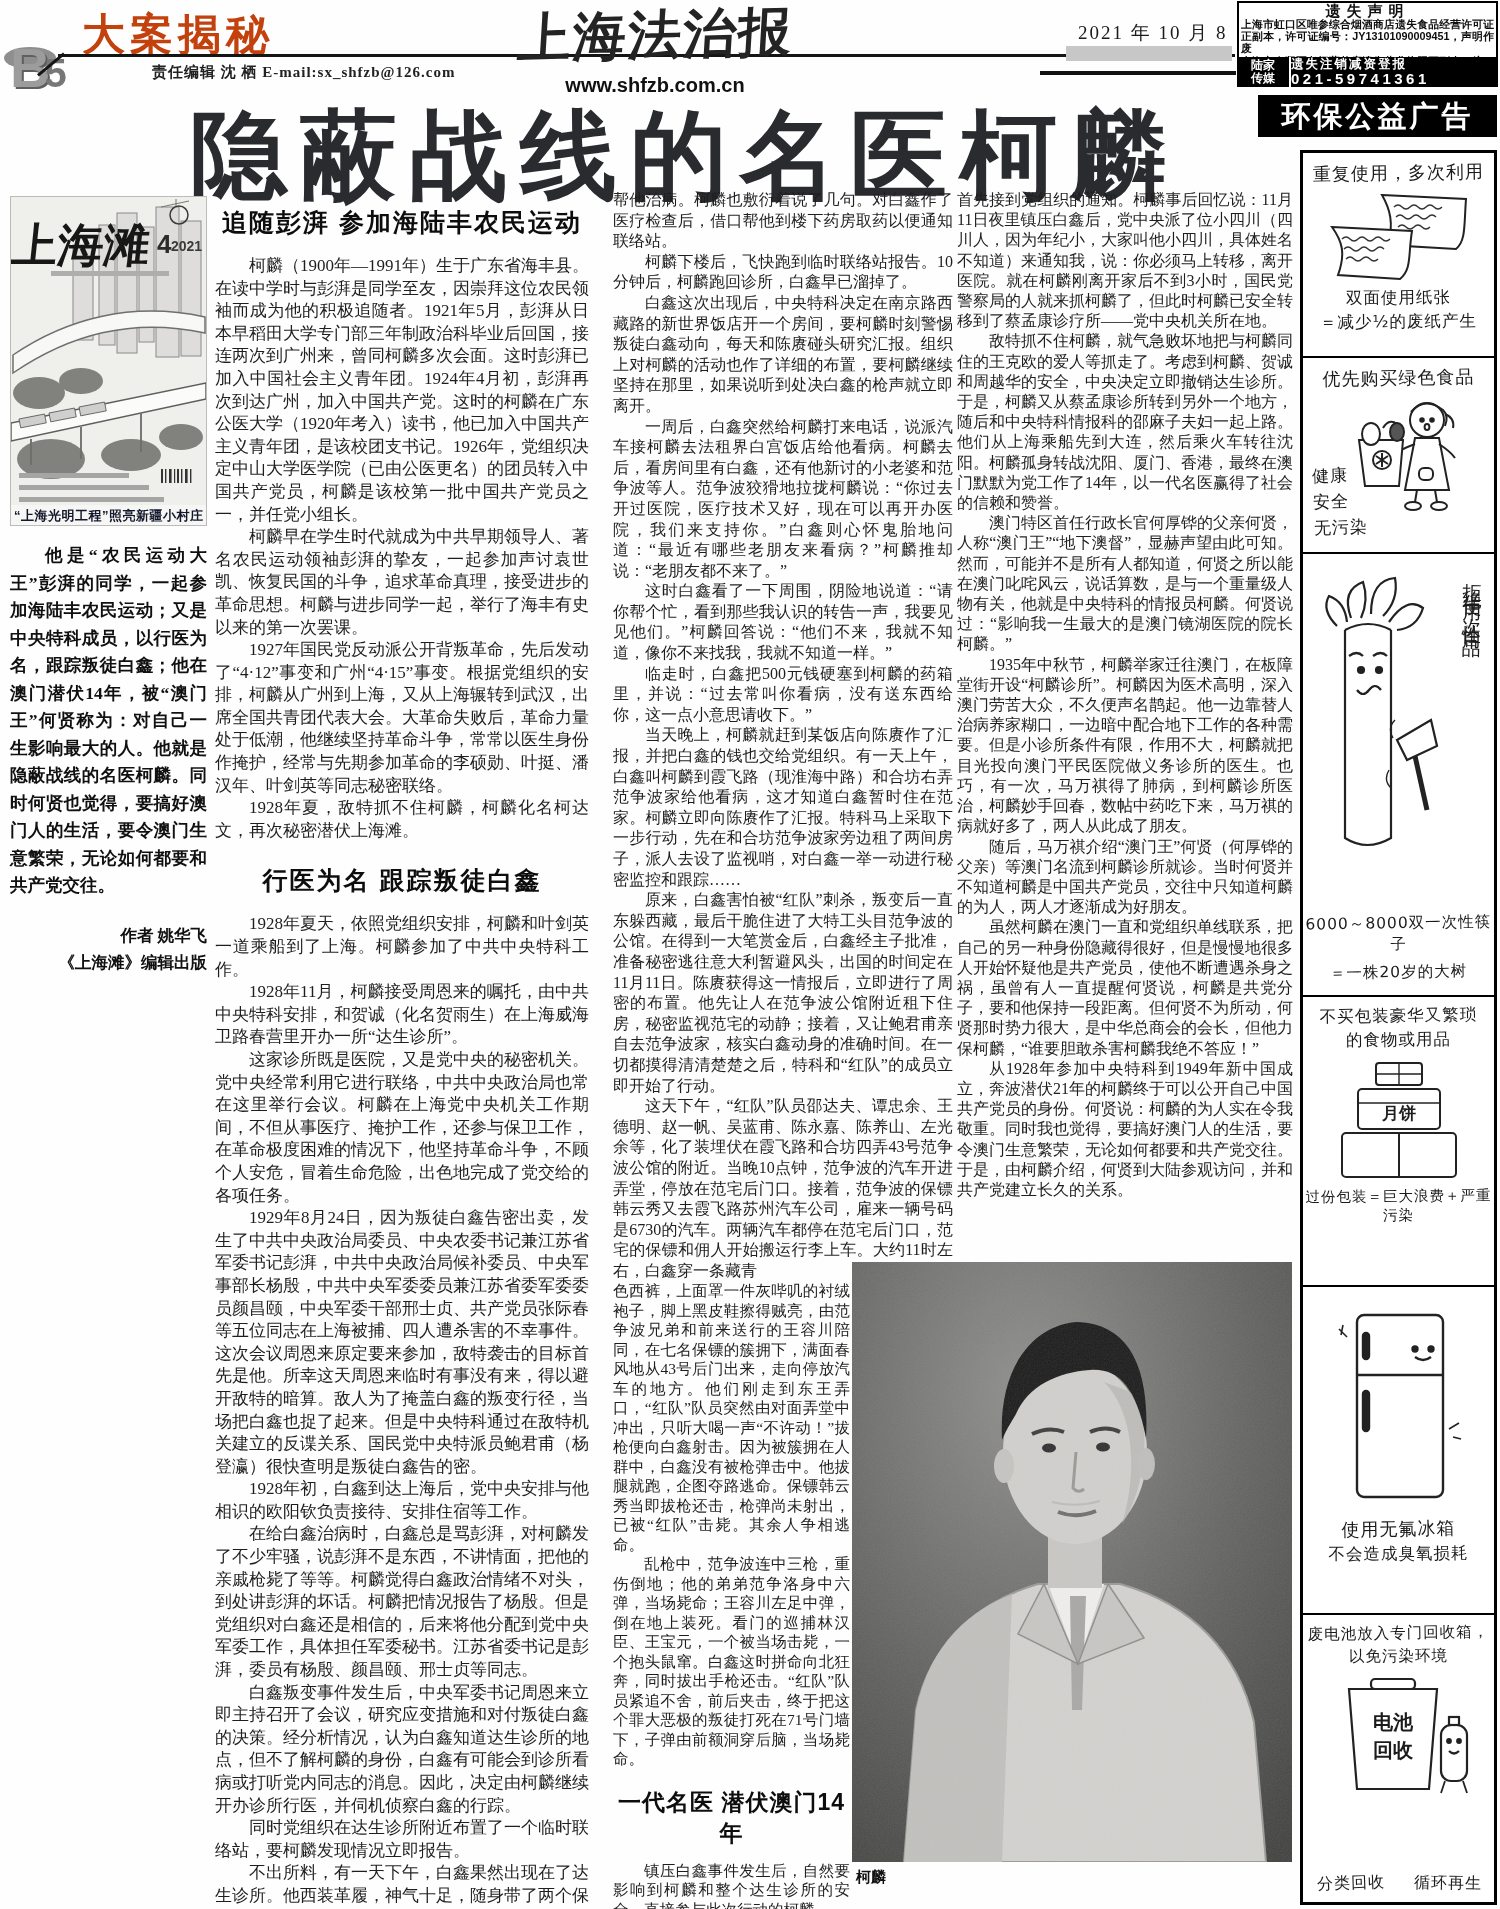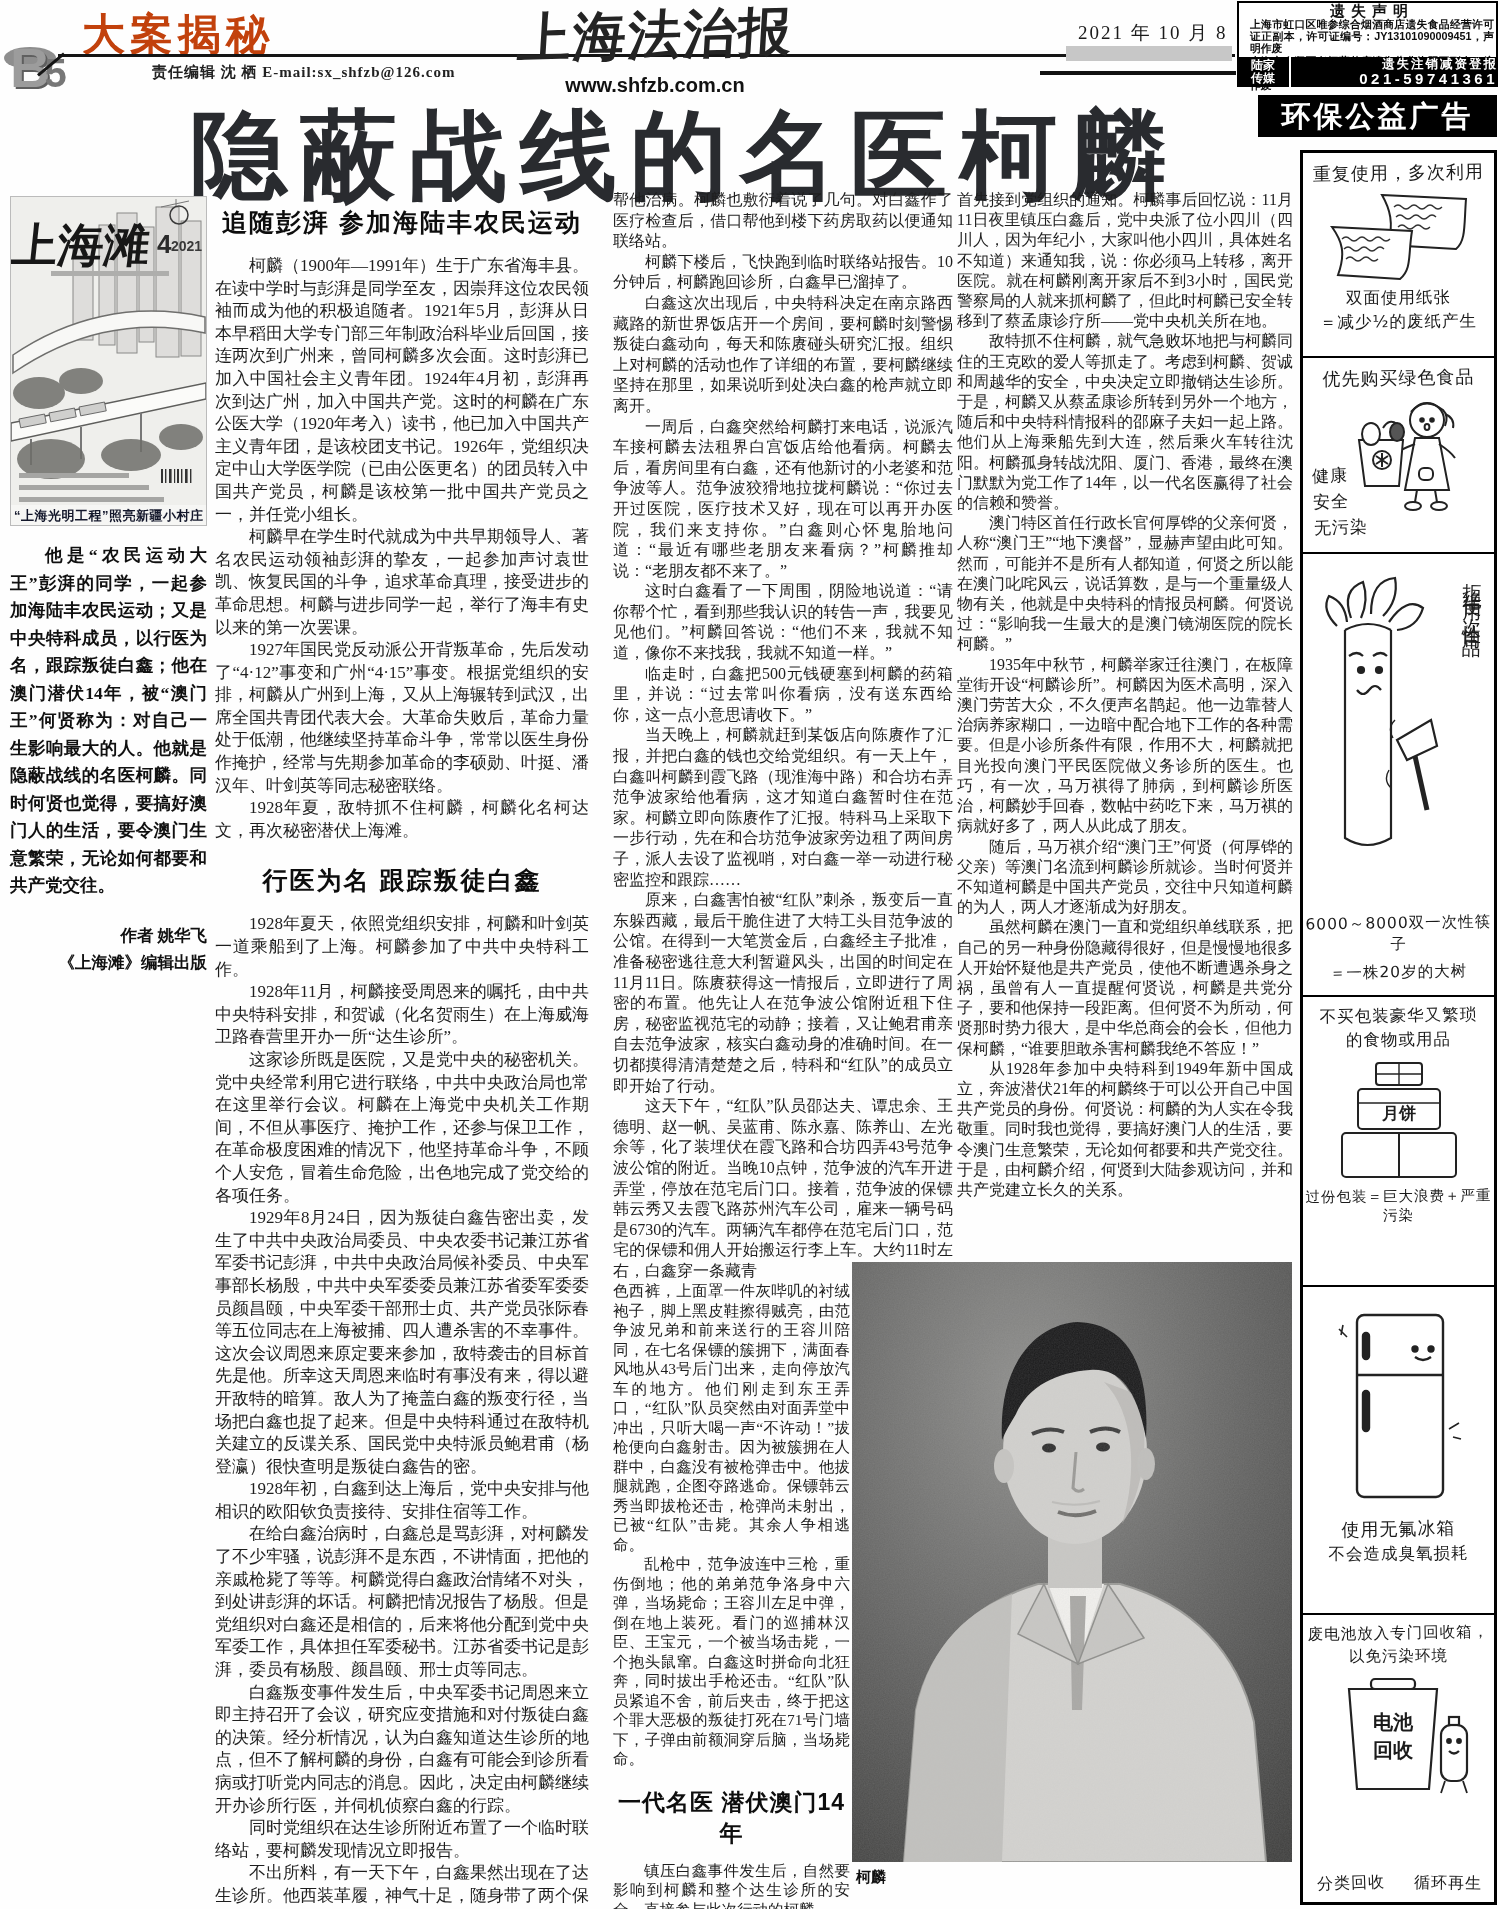--- a/index.html
+++ b/index.html
@@ -18,29 +18,29 @@
   .editor-line{position:absolute;left:152px;top:63px;font-size:15px;font-weight:700;letter-spacing:1px;color:#222;}
   .masthead{position:absolute;left:505px;top:0px;width:300px;text-align:center;}
   .masthead-title{font-size:53px;font-weight:900;letter-spacing:2px;color:#242424;
        transform:skewX(-5deg) rotate(-1.5deg);display:inline-block;}
   .masthead-url{font-family:"Liberation Sans",sans-serif;font-weight:700;font-size:20px;color:#111;margin-top:2px;}
   .date-line{position:absolute;left:1078px;top:20px;font-size:19px;letter-spacing:2px;color:#1a1a1a;}
   .date-bar{position:absolute;left:1066px;top:46px;width:166px;height:15px;background:#c7c7c7;}
   .rule-right{position:absolute;left:1040px;top:71px;width:196px;height:4px;background:#111;}
   
   .notice{position:absolute;left:1237px;top:1px;width:261px;height:86px;border:2px solid #000;
-          background:#fff;font-family:"Liberation Sans",sans-serif;box-sizing:border-box;padding-left:9px;}
+          background:#fff;font-family:"Liberation Sans",sans-serif;box-sizing:border-box;}
   .notice-title{font-size:15px;font-weight:900;letter-spacing:6px;text-align:center;color:#101010;line-height:15px;}
   .notice-body{padding:0 2px;}
   .notice-body p{margin:0;font-size:10.8px;line-height:12.2px;font-weight:600;text-align:justify;color:#0e0e0e;}
   .notice-band{position:absolute;left:-2px;bottom:-2px;width:261px;height:30px;background:#000;color:#fff;
           display:flex;align-items:stretch;}
   .band-brand{width:52px;border-right:2px solid #fff;display:flex;flex-direction:column;justify-content:center;
           text-align:center;font-size:12px;font-weight:900;line-height:13px;}
-  .band-right{flex:1;text-align:right;}
+  .band-right{flex:1;text-align:left;}
   .band-service{font-size:12.5px;font-weight:700;letter-spacing:2px;line-height:13px;margin-top:1px;}
   .band-phone{font-size:15px;font-weight:900;letter-spacing:3.5px;line-height:15px;}
   
   .headline{position:absolute;left:190px;top:92px;width:990px;height:102px;
       font-family:"Liberation Sans","DejaVu Sans",sans-serif;font-weight:900;font-size:97px;
       letter-spacing:13px;color:#292b2f;text-align:center;white-space:nowrap;}
   
   .col-intro{position:absolute;left:10px;top:196px;width:197px;}
   .cover{position:relative;width:197px;height:330px;border:1px solid #bbb;box-sizing:border-box;}
   .intro-text{margin:16px 0 0;font-size:17.5px;line-height:27.5px;font-weight:700;

